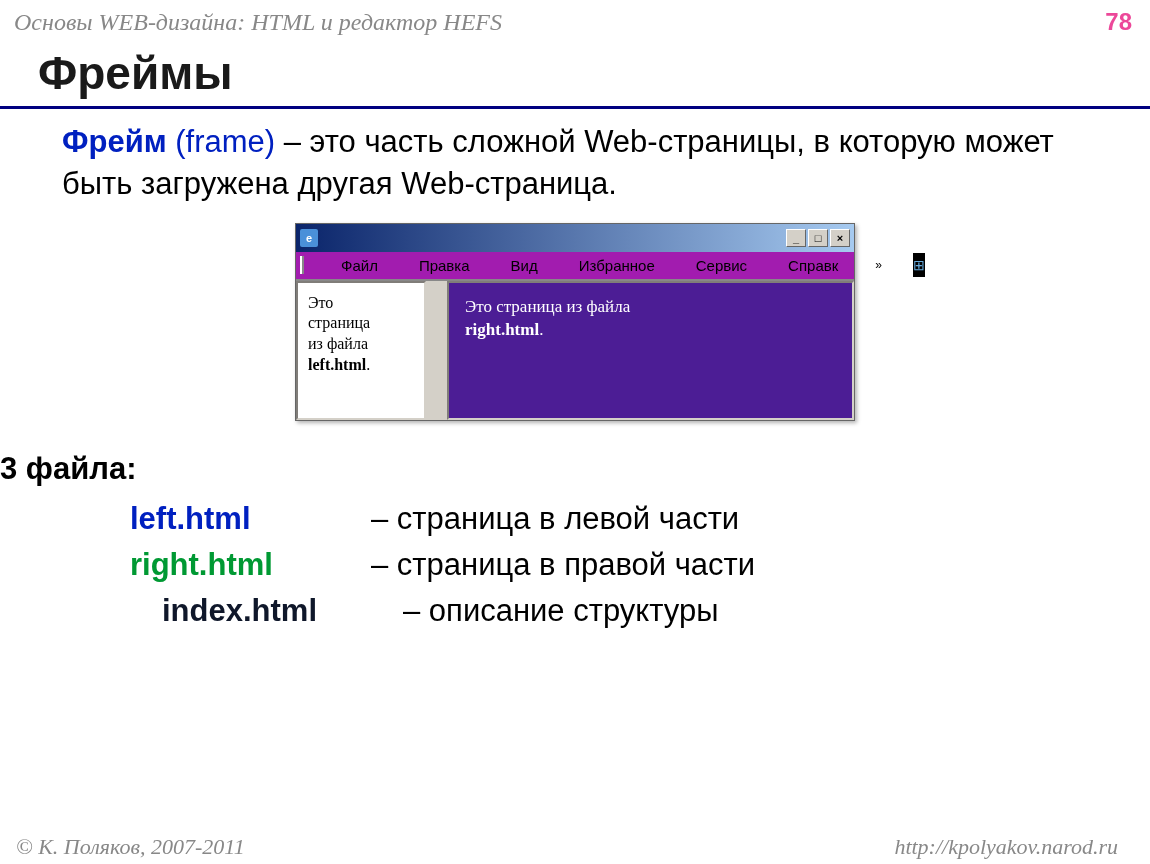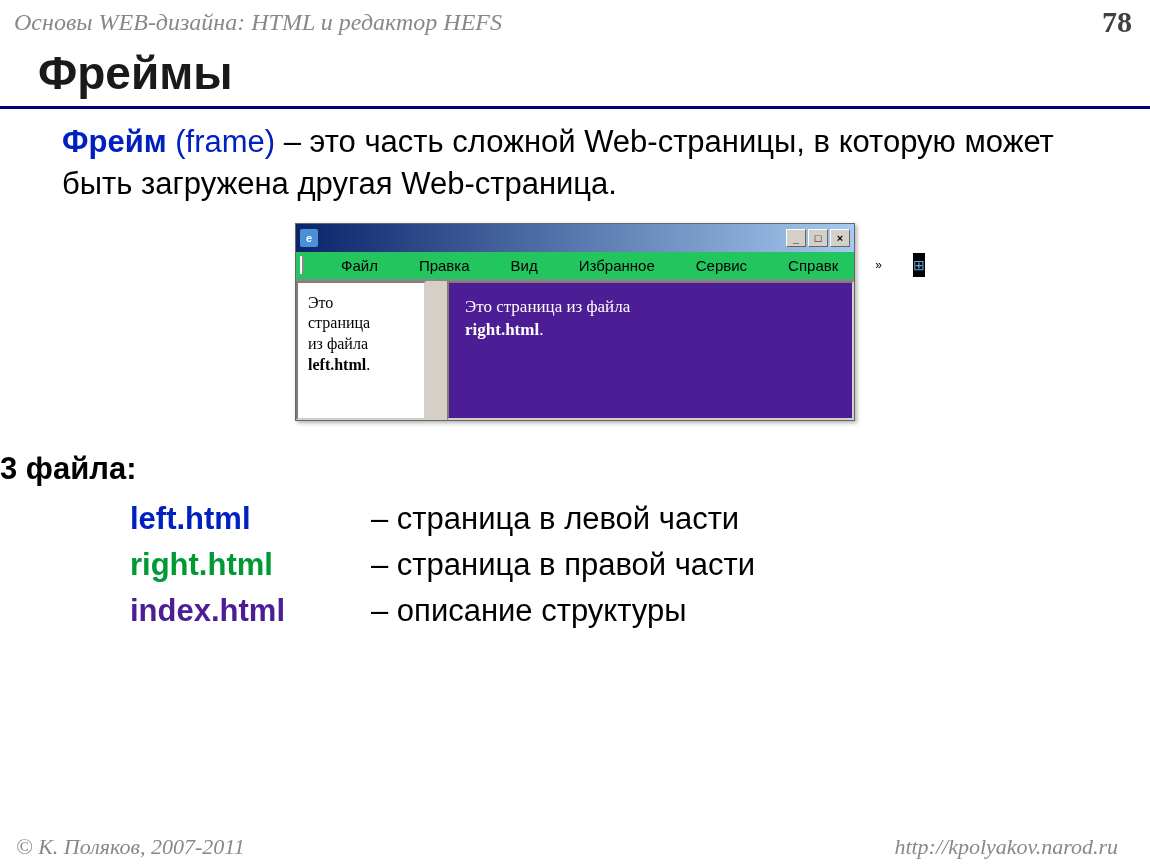--- a/index.html
+++ b/index.html
@@ -17,24 +17,23 @@
       padding: 6px 18px 0 14px;
       height: 38px;
     }
     .header-left {
       color: #888;
       font-style: italic;
       font-size: 24px;
       font-family: Georgia, serif;
     }
     .header-right {
-      color: #404040;
-      font-size: 30px;
-      font-weight: bold;
-      font-family: Liberation Serif, serif;
+      color: #ec4899;
+      font-size: 24px;
+      font-weight: bold;
     }
     .title-block {
       padding: 8px 0 6px 38px;
       border-bottom: 3px solid #000080;
       margin-bottom: 6px;
     }
     .title {
       font-size: 46px;
       font-weight: bold;
       color: #1a1a1a;
@@ -94,21 +93,21 @@
       border-right-color: #666;
       border-bottom-color: #666;
       display: flex;
       align-items: center;
       justify-content: center;
       font-size: 11px;
       color: #000;
       font-weight: bold;
     }
     .menubar {
-      background: #22c55e;
+      background: #a21caf;
       height: 28px;
       display: flex;
       align-items: center;
       padding: 0 4px;
       border-bottom: 1px solid #888;
       font-size: 15px;
       position: relative;
     }
     .menubar .grip {
       width: 4px;
@@ -174,21 +173,21 @@
       font-size: 31px;
       margin-bottom: 10px;
       align-items: baseline;
     }
     .file-name {
       width: 220px;
       font-weight: bold;
     }
     .c-blue { color: #0020c0; }
     .c-green { color: #009933; }
-    .c-red { color: #4c1d95; }
+    .c-red { color: #0f172a; margin-left: 32px; }
     .file-desc { color: #000; }
     .footer {
       position: absolute;
       bottom: 4px;
       left: 0;
       right: 16px;
       display: flex;
       justify-content: space-between;
       padding: 0 16px;
       color: #888;

